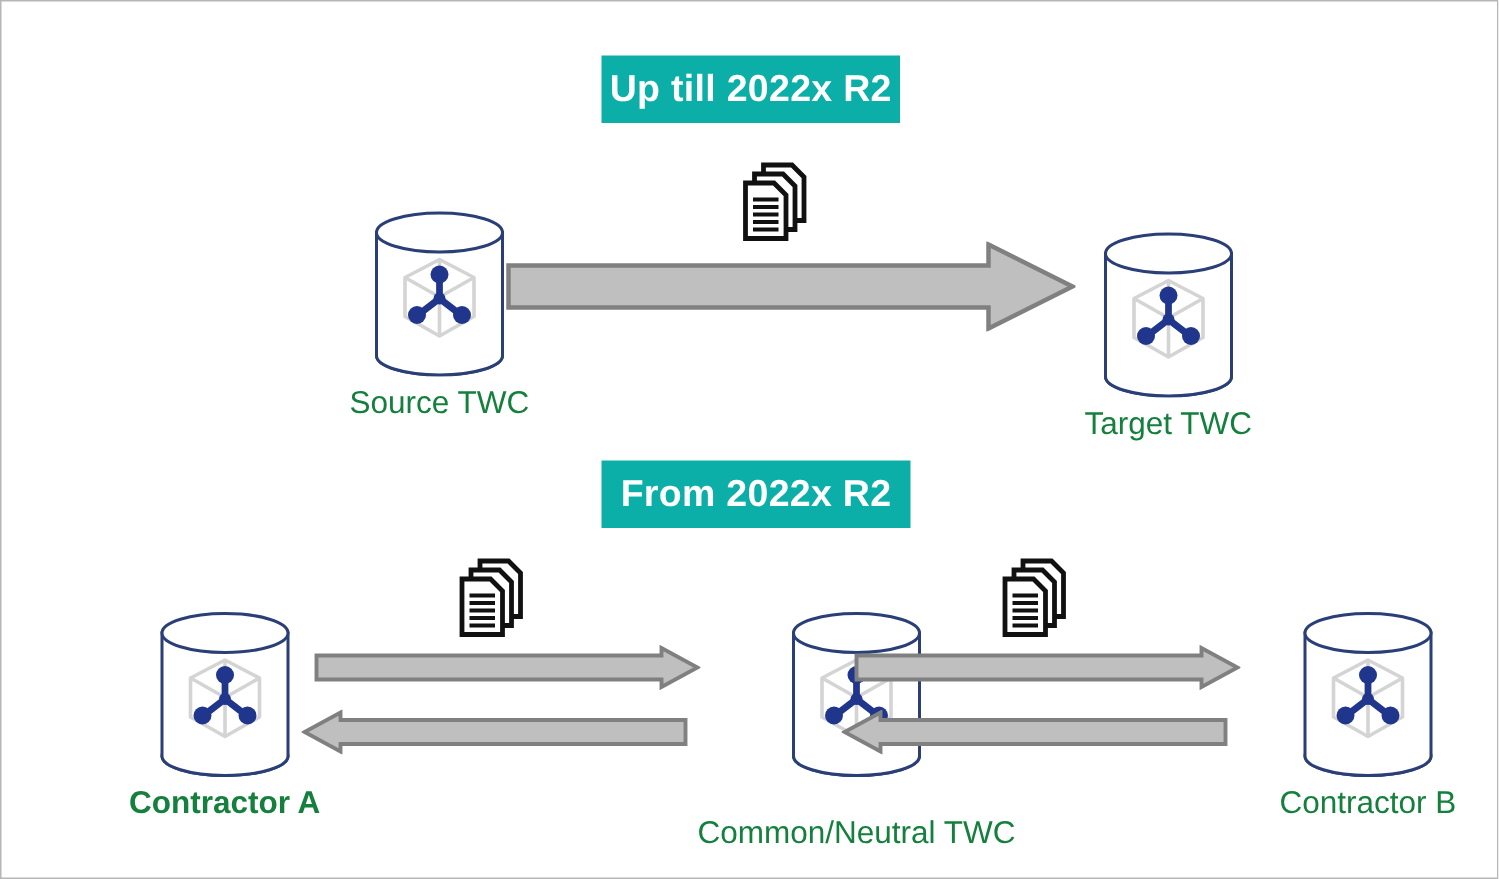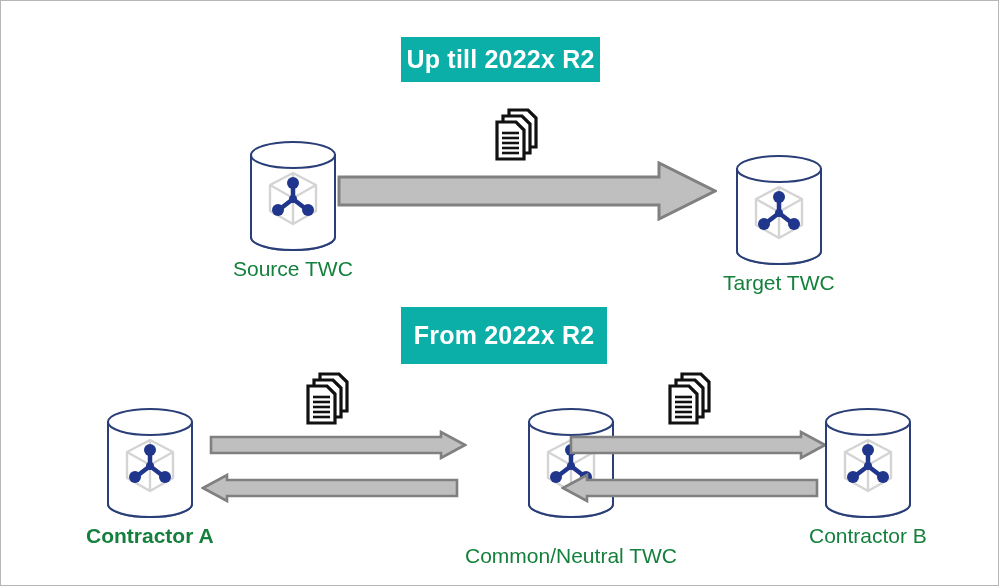--- a/index.html
+++ b/index.html
@@ -27,21 +27,21 @@
     color: #ffffff;
     font-size: 25px;
     font-weight: bold;
     letter-spacing: 0.2px;
     display: flex;
     align-items: center;
     justify-content: center;
     white-space: nowrap;
   }
   #banner-top    { left: 400px; top: 36px;  width: 199px; height: 45px; }
-  #banner-bottom { left: 400px; top: 306px; width: 206px; height: 57px; }
+  #banner-bottom { left: 400px; top: 306px; width: 206px; height: 45px; }
 
   
   .node {
     position: absolute;
     display: flex;
     flex-direction: column;
     align-items: center;
   }
   .cyl-wrap { position: relative; }
   .cyl-wrap svg { display: block; }
@@ -59,21 +59,21 @@
 
   
   .arrow { position: absolute; }
   .arrow svg { display: block; }
 
   
   #node-source   { left: 232px; top: 138px; }
   #node-target   { left: 722px; top: 152px; }
   #node-contA    { left: 85px;  top: 405px; font-weight: bold; }
   #node-common   { left: 464px; top: 405px; gap: 20px; }
-  #node-contB    { left: 808px; top: 405px; justify-content: space-between; }
+  #node-contB    { left: 852px; top: 405px; justify-content: space-between; }
 
   #docs-top      { left: 489px; top: 104px; }
   #docs-bl       { left: 300px; top: 368px; }
   #docs-br       { left: 662px; top: 368px; }
 
   #arrow-big     { left: 336px; top: 160px; }
   #arrow-bl-r    { left: 208px; top: 429px; }
   #arrow-bl-l    { left: 200px; top: 472px; }
   #arrow-br-r    { left: 568px; top: 429px; }
   #arrow-br-l    { left: 560px; top: 472px; }

